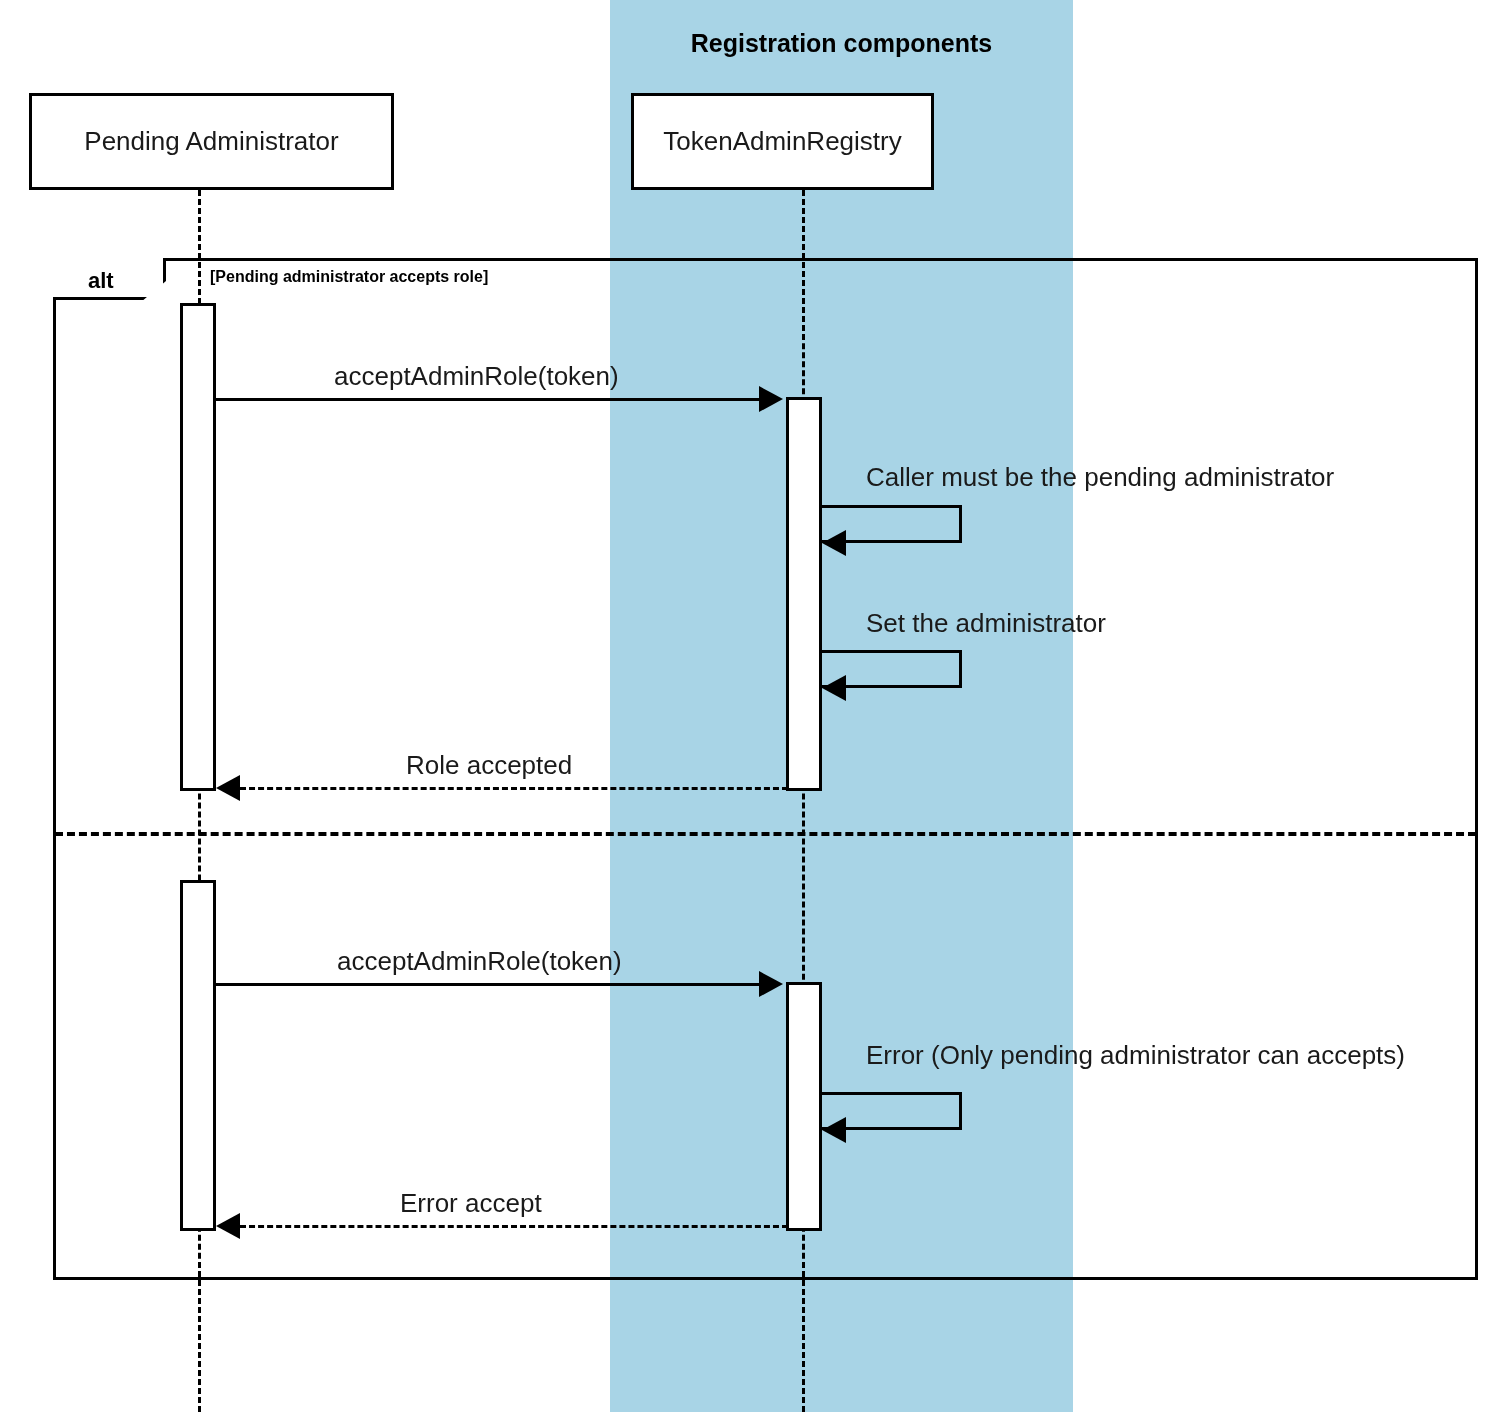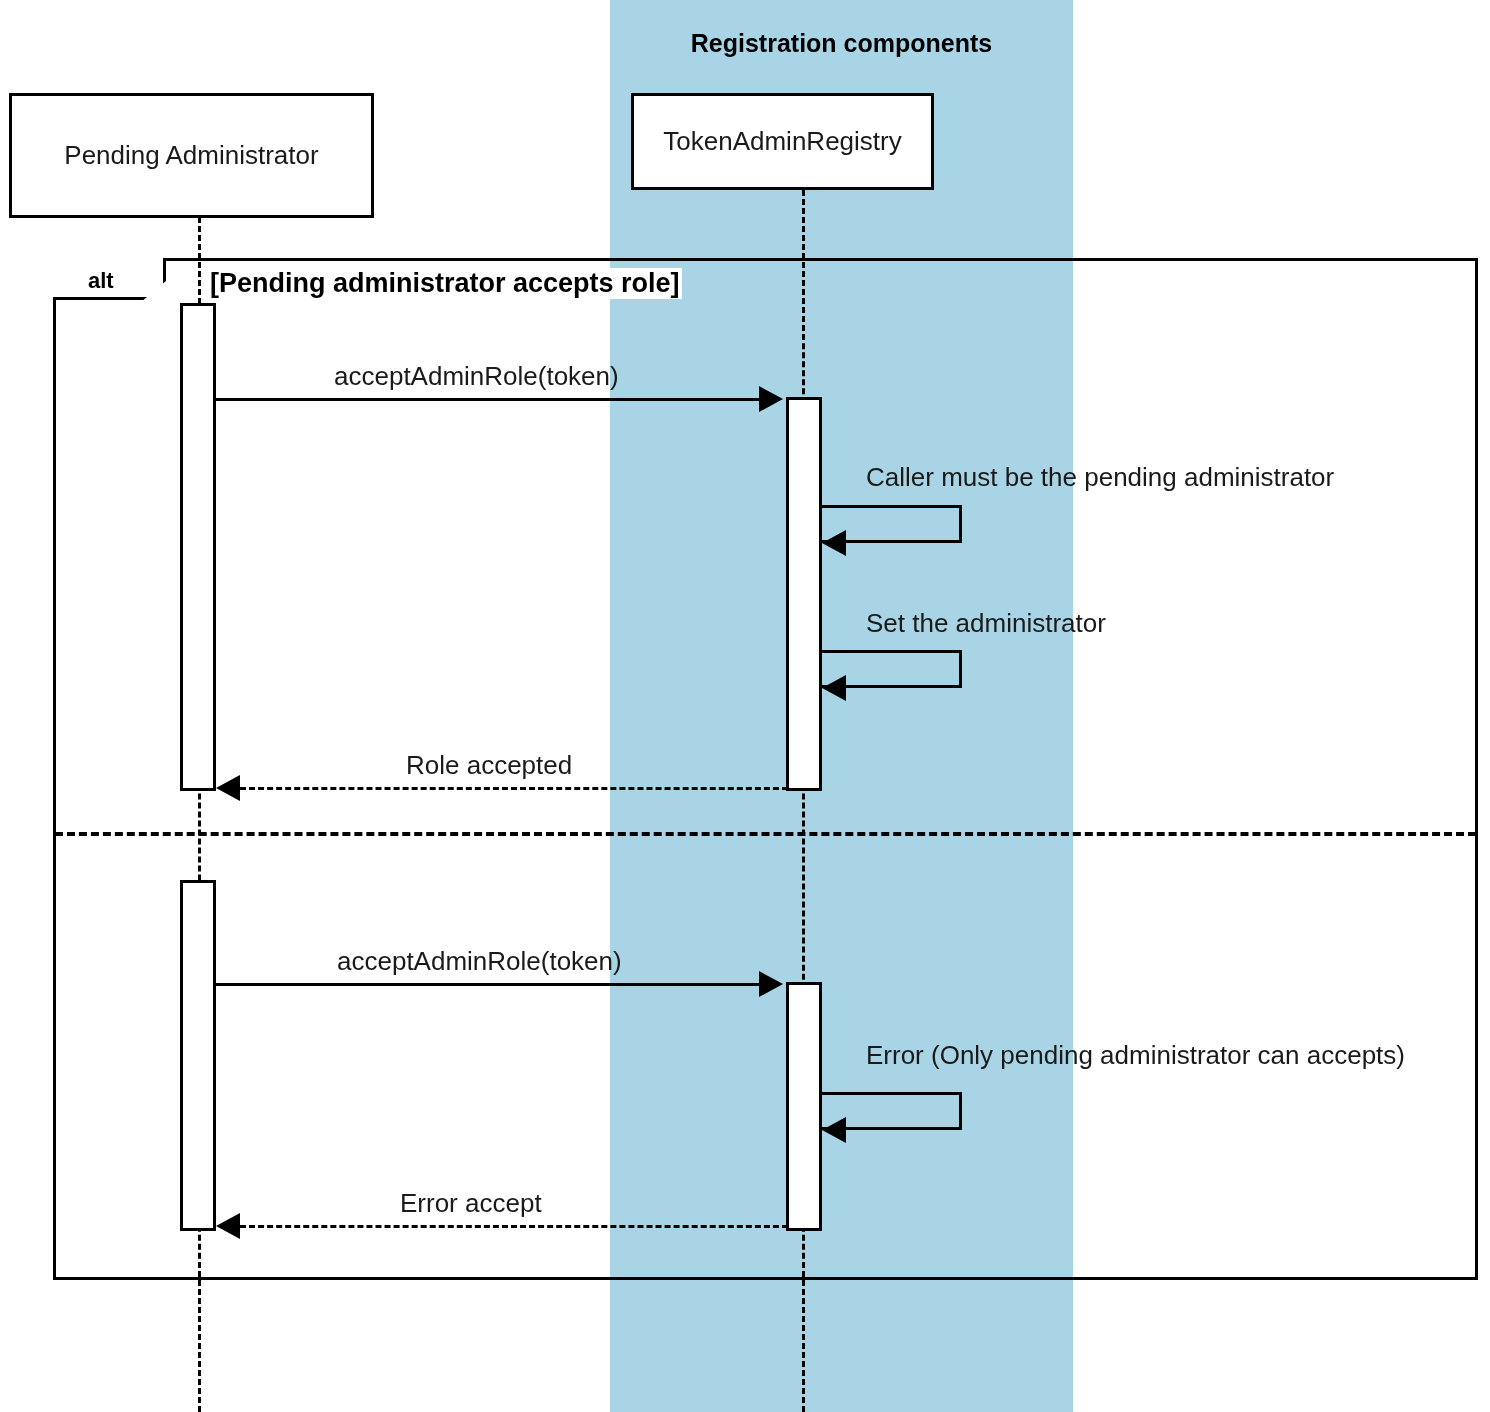--- a/index.html
+++ b/index.html
@@ -80,21 +80,21 @@
     font-weight: bold;
     color: #000;
   }
   .alt-divider {
     position: absolute;
     height: 0;
     border-top: 4px dashed #000000;
   }
   .guard {
     position: absolute;
-    font-size: 27px;
+    font-size: 16px;
     font-weight: bold;
     color: #000;
     background: #ffffff;
     white-space: nowrap;
     padding: 0 2px;
   }
   
   .msg-line {
     position: absolute;
     height: 0;
@@ -136,21 +136,21 @@
 
 <div id="canvas">
 
   <div class="group-box" style="left:610px; top:0px; width:463px; height:1412px;">
     <div class="group-title">Registration components</div>
   </div>
 
   <div class="lifeline" style="left:198px; top:190px; height:1222px;"></div>
   <div class="lifeline" style="left:802px; top:190px; height:1222px;"></div>
 
-  <div class="actor-box" style="left:9px; top:93px; width:365px; height:125px;">
+  <div class="actor-box" style="left:29px; top:93px; width:365px; height:97px;">
     <span>Pending Administrator</span>
   </div>
   <div class="actor-box" style="left:631px; top:93px; width:303px; height:97px;">
     <span>TokenAdminRegistry</span>
   </div>
 
   <div class="alt-frame" style="left:53px; top:258px; width:1425px; height:1022px;"></div>
 
   <div class="alt-label-shape" style="left:53px; top:258px; width:113px; height:42px; clip-path: polygon(0 0, 100% 0, 100% 55%, 80% 100%, 0 100%);"></div>
   <div class="alt-label-text" style="left:88px; top:268px;">alt</div>

